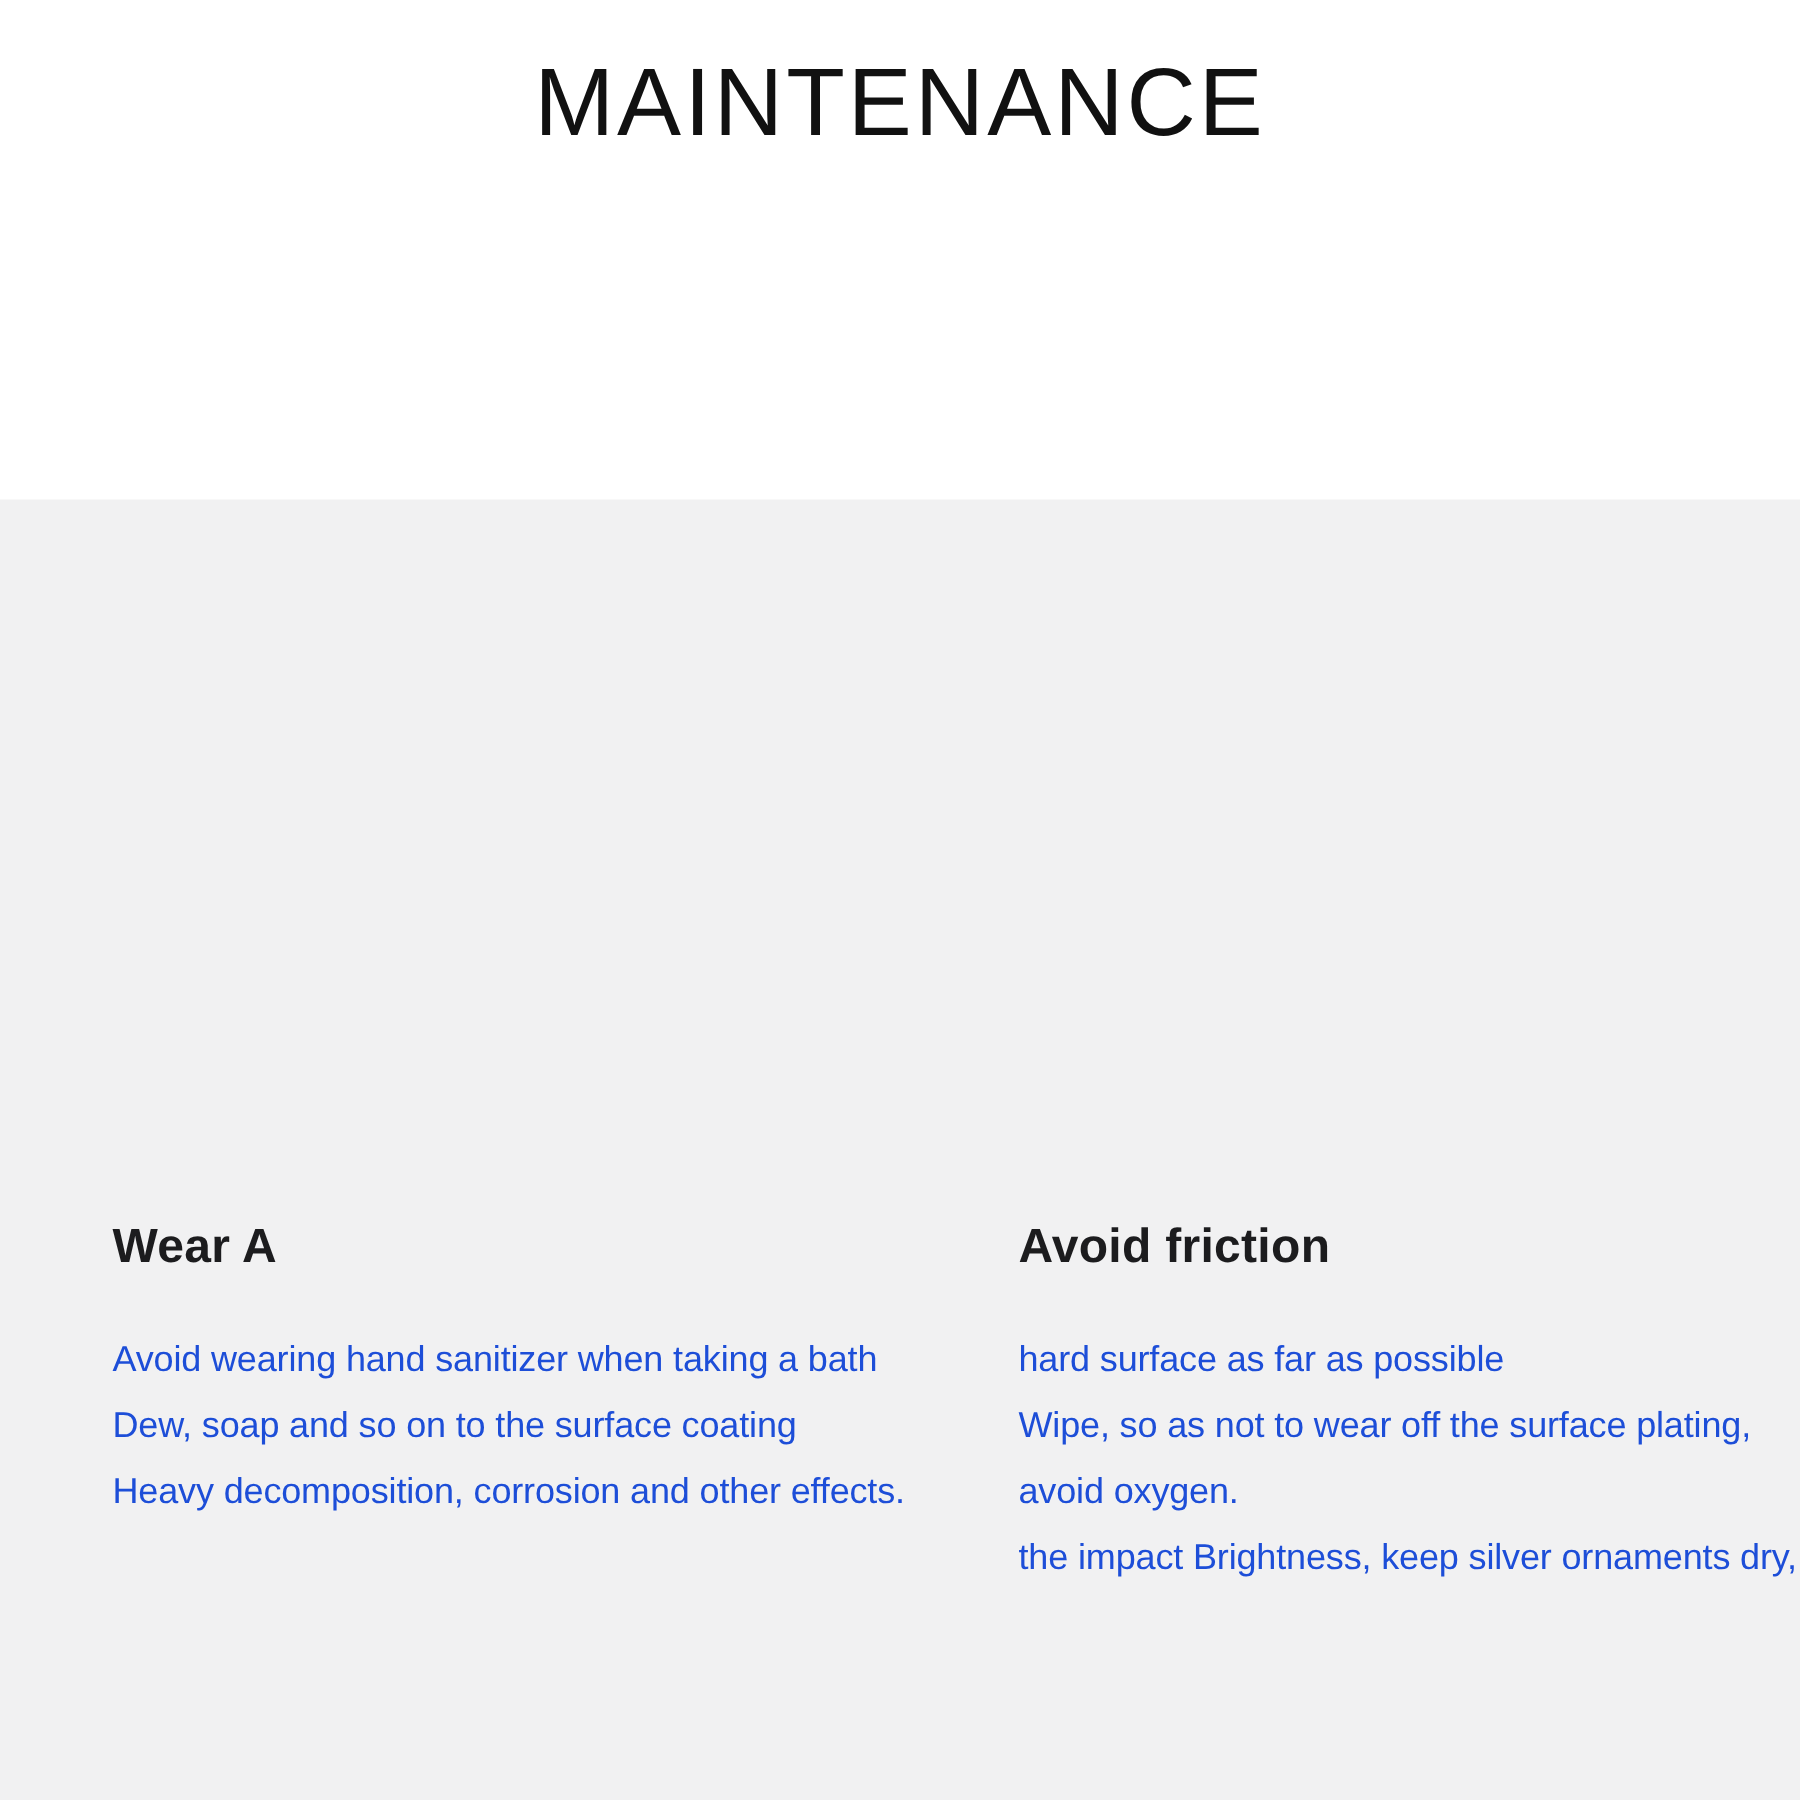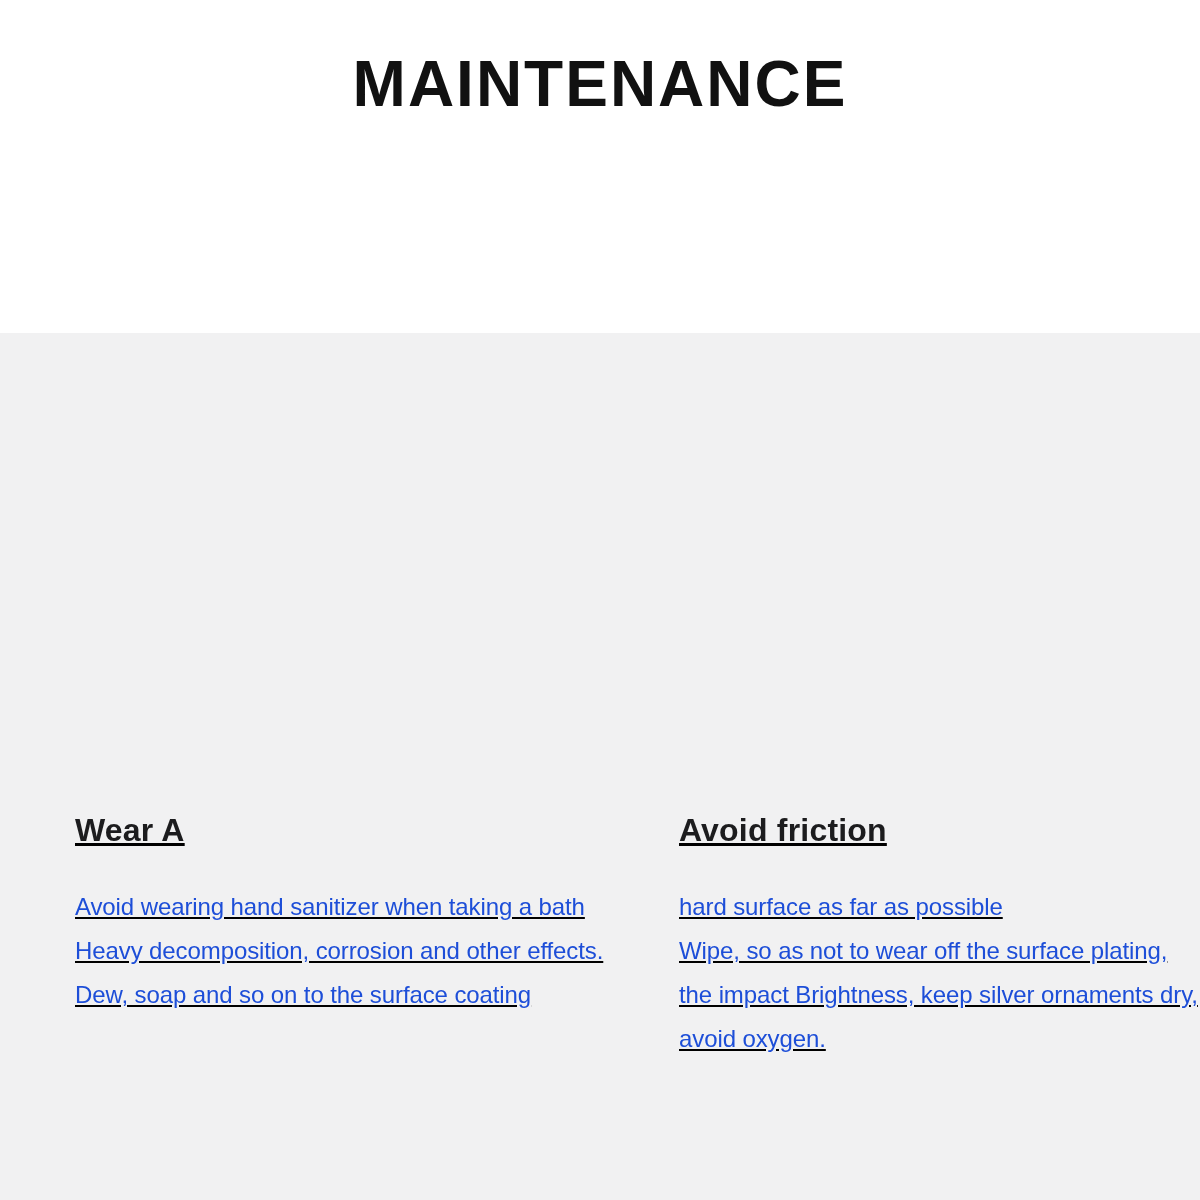--- a/index.html
+++ b/index.html
@@ -18,38 +18,37 @@
   .top-band {
     position: absolute;
     left: 0; top: 0;
     width: 1200px;
     height: 333px;
     background: #ffffff;
     text-align: center;
   }
   .page-title {
     margin: 0;
-    padding-top: 52px;
+    padding-top: 36px;
     font-size: 64px;
-    font-weight: 700;
+    font-weight: 400;
     letter-spacing: 2px;
     color: #111111;
     line-height: 1.0;
   }
   .gray-panel {
     position: absolute;
     left: 0; top: 333px;
     width: 1200px;
     height: 867px;
     background: #f1f1f2;
   }
   .care-card {
     position: absolute;
     width: 540px;
-    text-decoration: underline;
   }
   .card-0 { left: 75px;  top: 478px; }
   .card-1 { left: 679px; top: 478px; width: 500px; }
   .care-heading {
     margin: 0 0 36px 0;
     font-size: 32px;
     font-weight: 600;
     color: #1c1c1e;
     line-height: 1.2;
     letter-spacing: 0.2px;
@@ -70,26 +69,26 @@
 
   <header class="top-band">
     <h1 class="page-title">MAINTENANCE</h1>
   </header>
 
   <div class="gray-panel">
 
     <section class="care-card card-0">
       <h2 class="care-heading">Wear A</h2>
       <p class="care-line">Avoid wearing hand sanitizer when taking a bath</p>
+      <p class="care-line">Dew, soap and so on to the surface coating</p>
       <p class="care-line">Heavy decomposition, corrosion and other effects.</p>
-      <p class="care-line">Dew, soap and so on to the surface coating</p>
     </section>
 
     <section class="care-card card-1">
       <h2 class="care-heading">Avoid friction</h2>
       <p class="care-line">hard surface as far as possible</p>
       <p class="care-line">Wipe, so as not to wear off the surface plating,</p>
+      <p class="care-line">avoid oxygen.</p>
       <p class="care-line">the impact Brightness, keep silver ornaments dry,</p>
-      <p class="care-line">avoid oxygen.</p>
     </section>
 
   </div>
 </div>
 
 </body></html>

